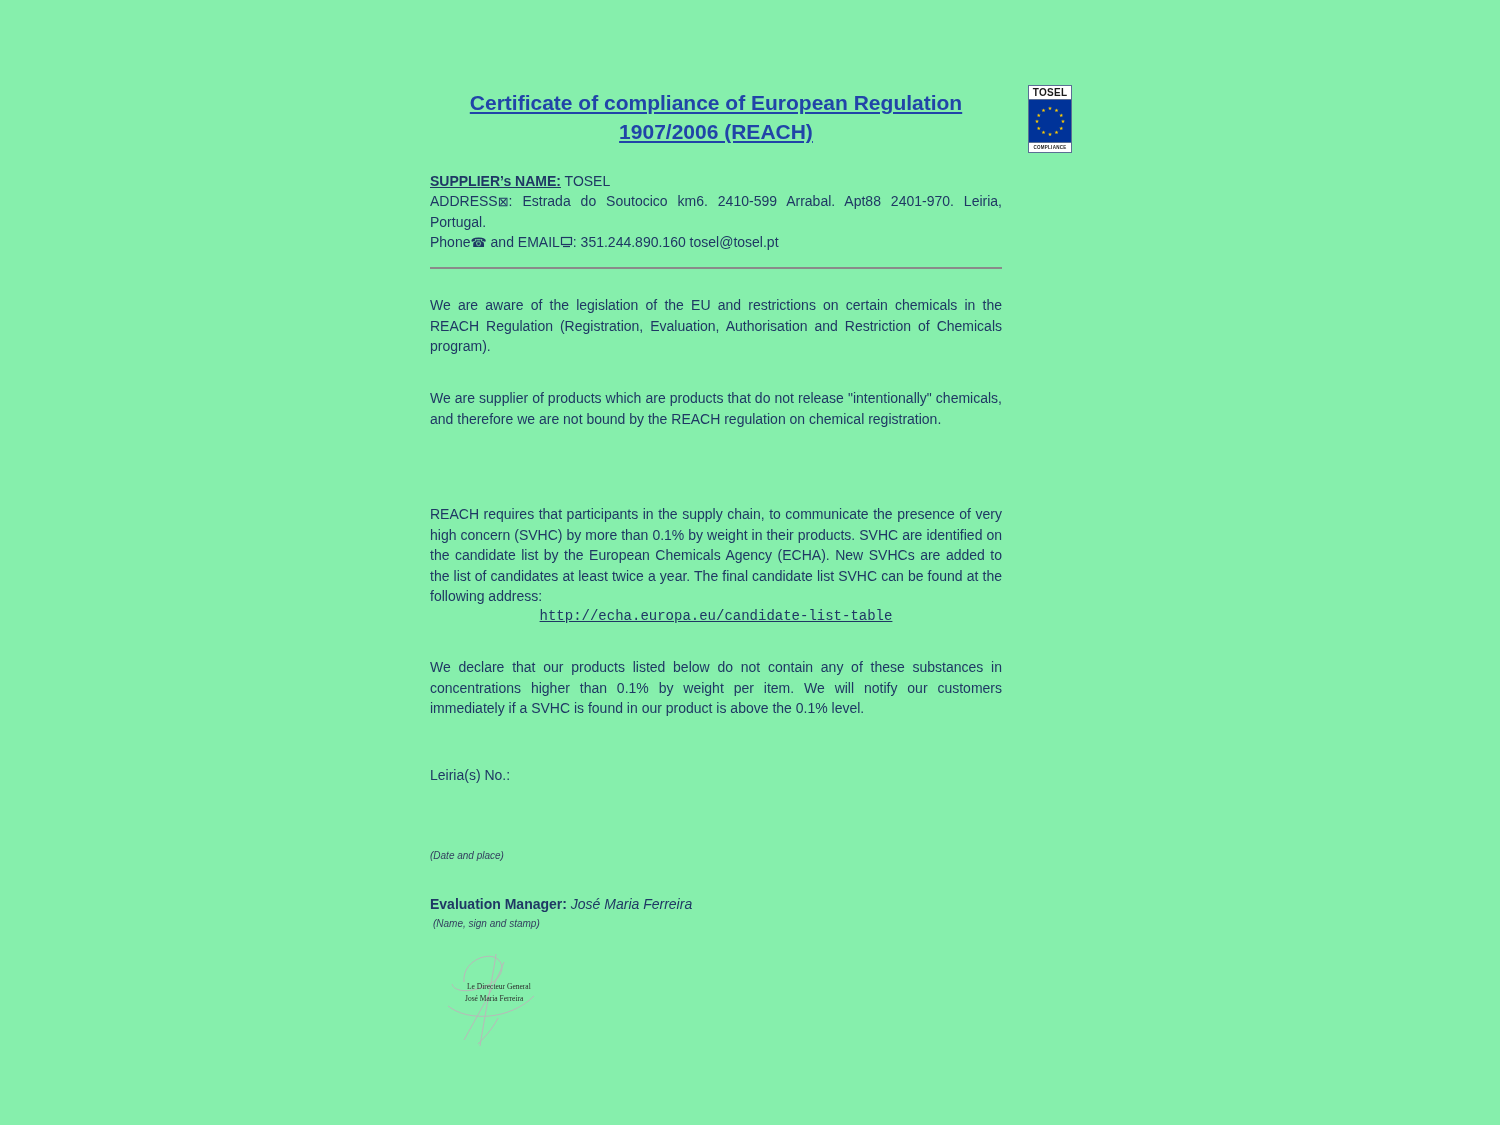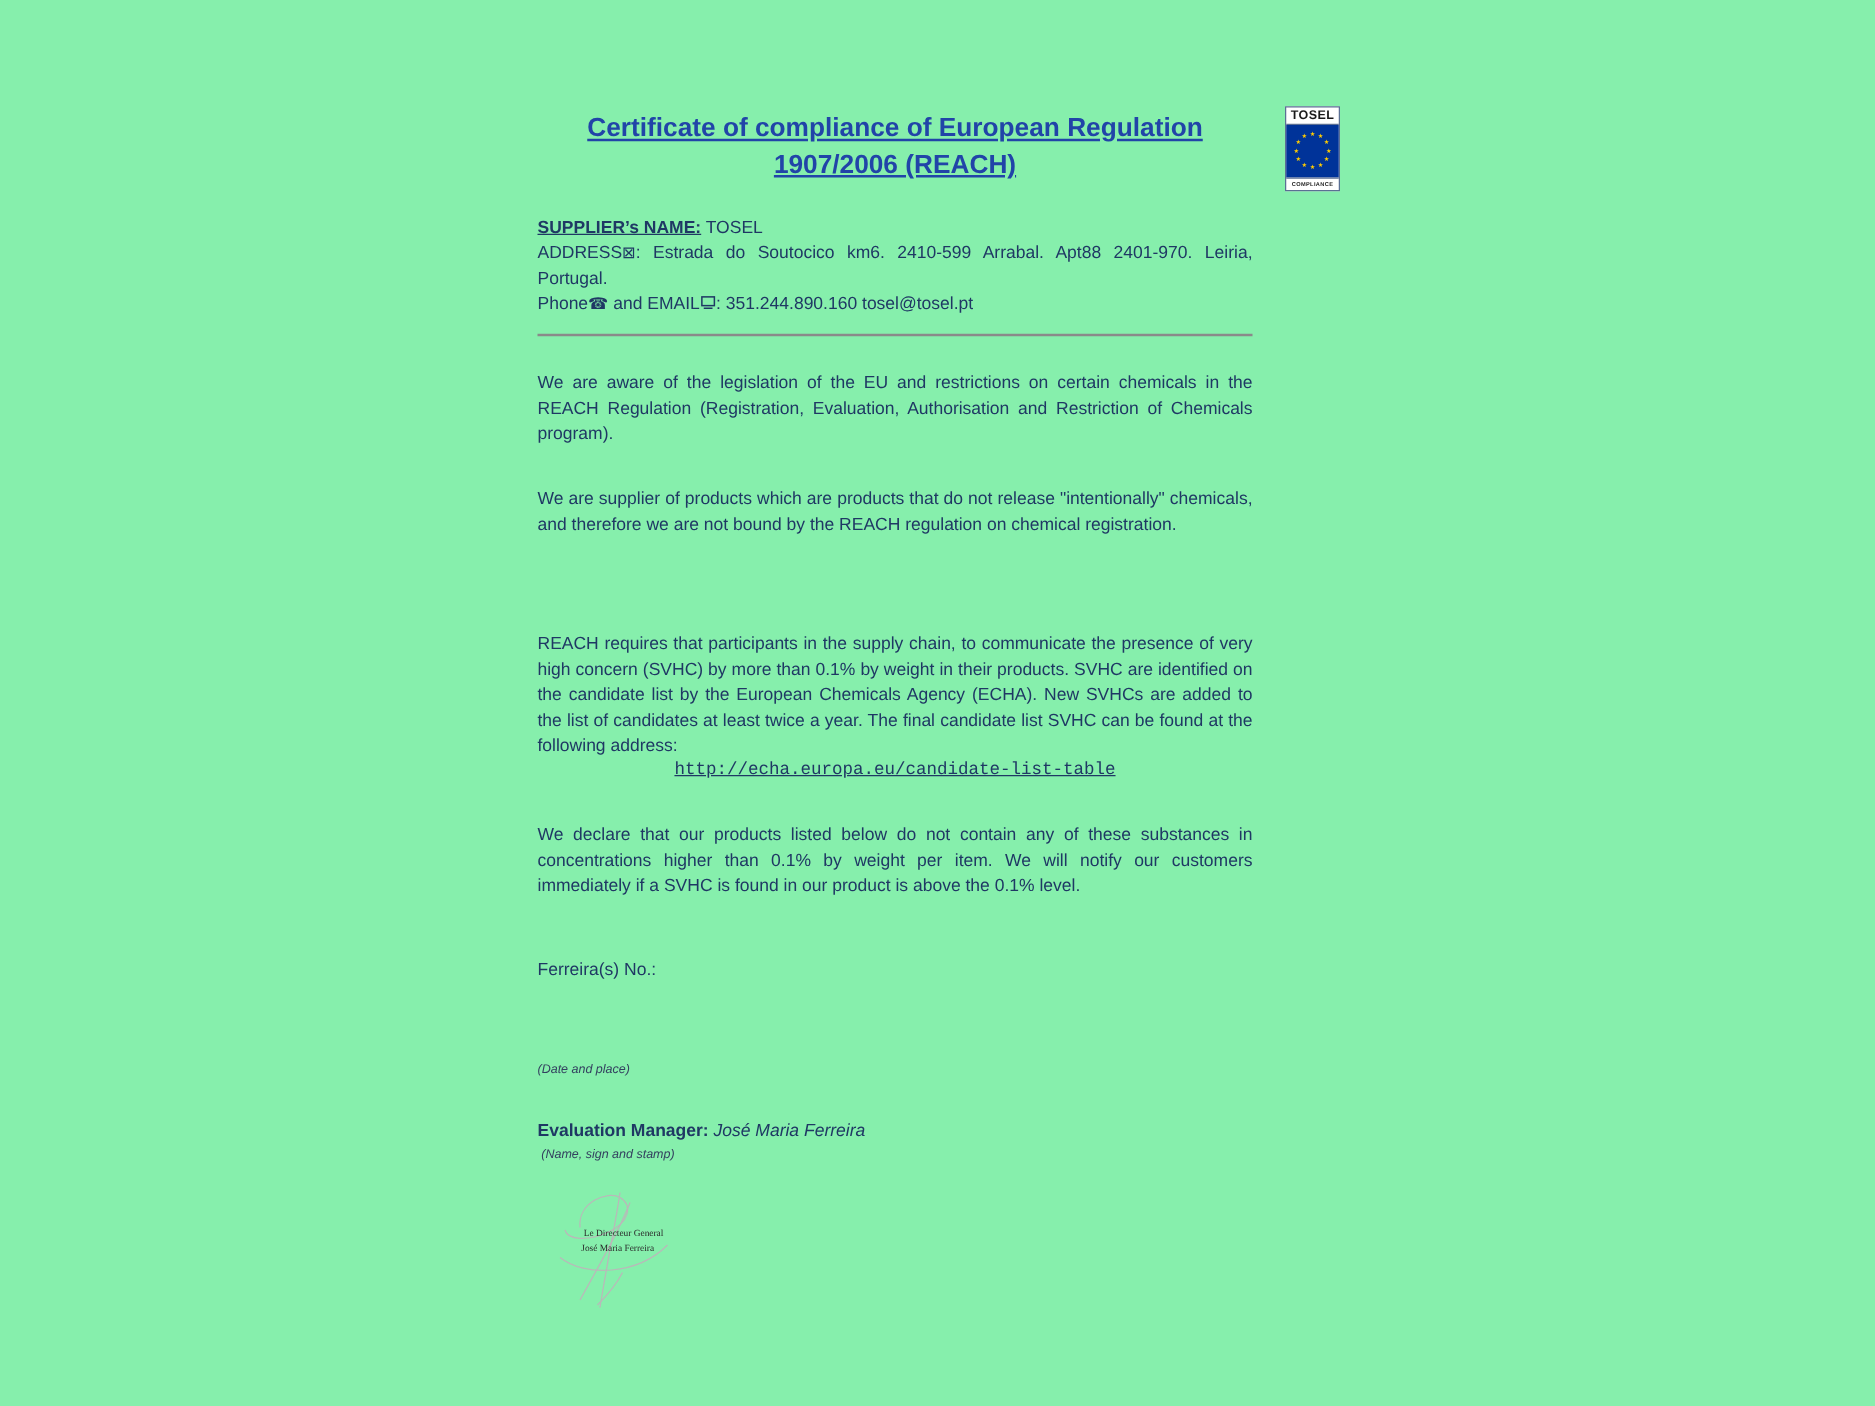--- a/index.html
+++ b/index.html
@@ -111,21 +111,21 @@
   <div class="block para p2">We are supplier of products which are products that do not release "intentionally" chemicals, and therefore we are not bound by the REACH regulation on chemical registration.</div>
   <div class="block para p1">We are aware of the legislation of the EU and restrictions on certain chemicals in the REACH Regulation (Registration, Evaluation, Authorisation and Restriction of Chemicals program).</div>
   <div class="block para p3">REACH requires that participants in the supply chain, to communicate the presence of very high concern (SVHC) by more than 0.1% by weight in their products. SVHC are identified on the candidate list by the European Chemicals Agency (ECHA). New SVHCs are added to the list of candidates at least twice a year. The final candidate list SVHC can be found at the following address:</div>
 
   <div class="block link-line">
     <a>http://echa.europa.eu/candidate-list-table</a>
   </div>
 
   <div class="block para p4">We declare that our products listed below do not contain any of these substances in concentrations higher than 0.1% by weight per item. We will notify our customers immediately if a SVHC is found in our product is above the 0.1% level.</div>
 
-  <div class="block articles">Ferreira(s) No.:</div>
+  <div class="block articles">Leiria(s) No.:</div>
 
   <div class="block made-on">
     <div class="caption">(Date and place)</div>
   </div>
 
   <div class="block manager">
     <div><span class="b">Evaluation Manager:</span> <span class="it">José Maria Ferreira</span></div>
     <div class="caption">(Name, sign and stamp)</div>
   </div>
 

